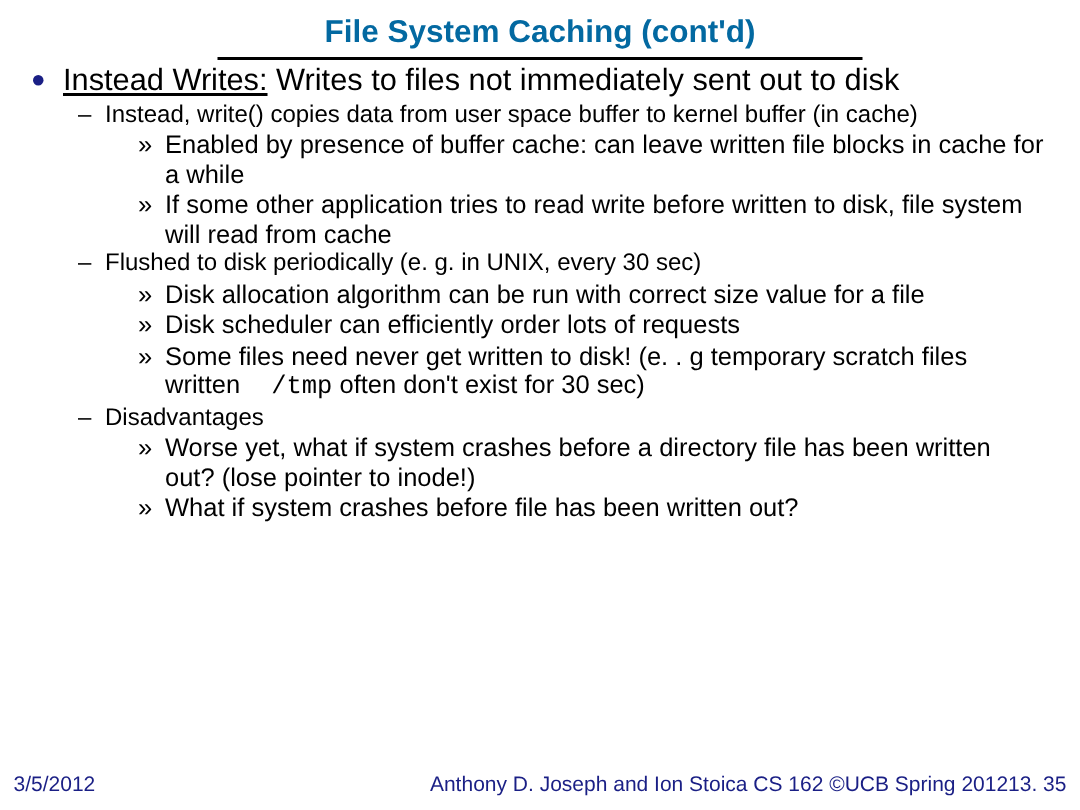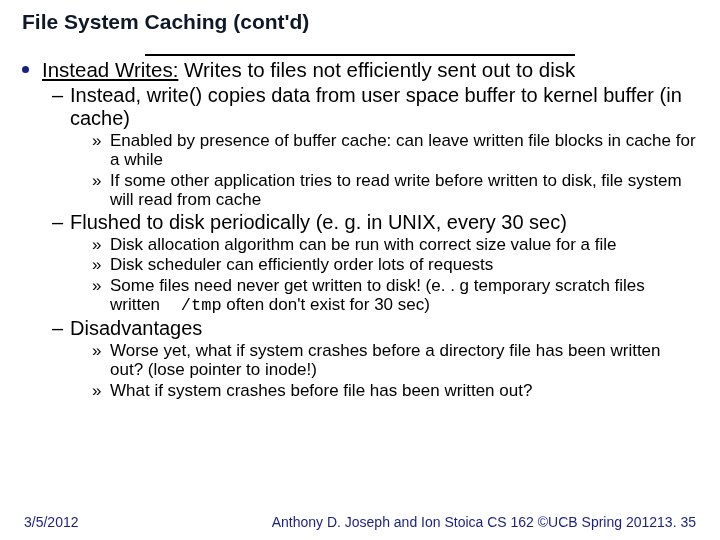--- a/index.html
+++ b/index.html
@@ -13,25 +13,25 @@
     overflow: hidden;
   }
   .slide {
     position: relative;
     box-sizing: border-box;
     width: 720px;
     height: 540px;
     padding: 10px 22px 0 22px;
   }
   .title {
-    text-align: left;
+    text-align: center;
     font-weight: bold;
     font-size: 21px;
-    color: #0f172a;
-    margin: 0 0 20px 0;
+    color: #0369a1;
+    margin: 0 0 4px 0;
   }
   .title-underline {
     width: 430px;
     height: 0;
     border-top: 2px solid #000;
     margin: 0 auto 2px auto;
   }
   .bullet {
     position: relative;
     font-size: 20.5px;
@@ -44,21 +44,21 @@
     left: 0;
     top: 8px;
     width: 7px;
     height: 7px;
     background: #1a1f85;
     border-radius: 50%;
   }
   .u { text-decoration: underline; }
   .dash {
     position: relative;
-    font-size: 20px;
+    font-size: 16px;
     line-height: 1.15;
     padding-left: 18px;
     margin: 1px 0 1px 30px;
   }
   .dash::before {
     content: "–";
     position: absolute;
     left: 0;
     top: 0;
   }
@@ -78,21 +78,21 @@
   .mono {
     font-family: "Courier New", Courier, monospace;
     margin-left: 16px;
   }
   .footer {
     position: absolute;
     bottom: 10px;
     left: 0;
     width: 720px;
     box-sizing: border-box;
-    padding: 0 24px;
+    padding: 0 9px;
     display: flex;
     justify-content: space-between;
     align-items: center;
     font-size: 14px;
     color: #1a1f85;
   }
   .footer .center {
     flex: 1;
     text-align: right;
   }
@@ -100,21 +100,21 @@
 </head>
 <body>
 
 <div class="slide">
 
   <div class="title">File System Caching (cont'd)</div>
   <div class="title-underline"></div>
 
   <div class="bullet">
     <span class="dot"></span>
-    <span class="u">Instead Writes:</span><span> Writes to files not efficiently sent out to disk</span>
+    <span class="u">Instead Writes:</span><span> Writes to files not immediately sent out to disk</span>
   </div>
 
   <div class="dash">Instead, write() copies data from user space buffer to kernel buffer (in cache)</div>
   <div class="chev">Enabled by presence of buffer cache: can leave written file blocks in cache for a while</div>
   <div class="chev">If some other application tries to read write before written to disk, file system will read from cache</div>
 
   <div class="dash">Flushed to disk periodically (e. g. in UNIX, every 30 sec)</div>
   <div class="chev">Disk allocation algorithm can be run with correct size value for a file</div>
   <div class="chev">Disk scheduler can efficiently order lots of requests</div>
   <div class="chev">

